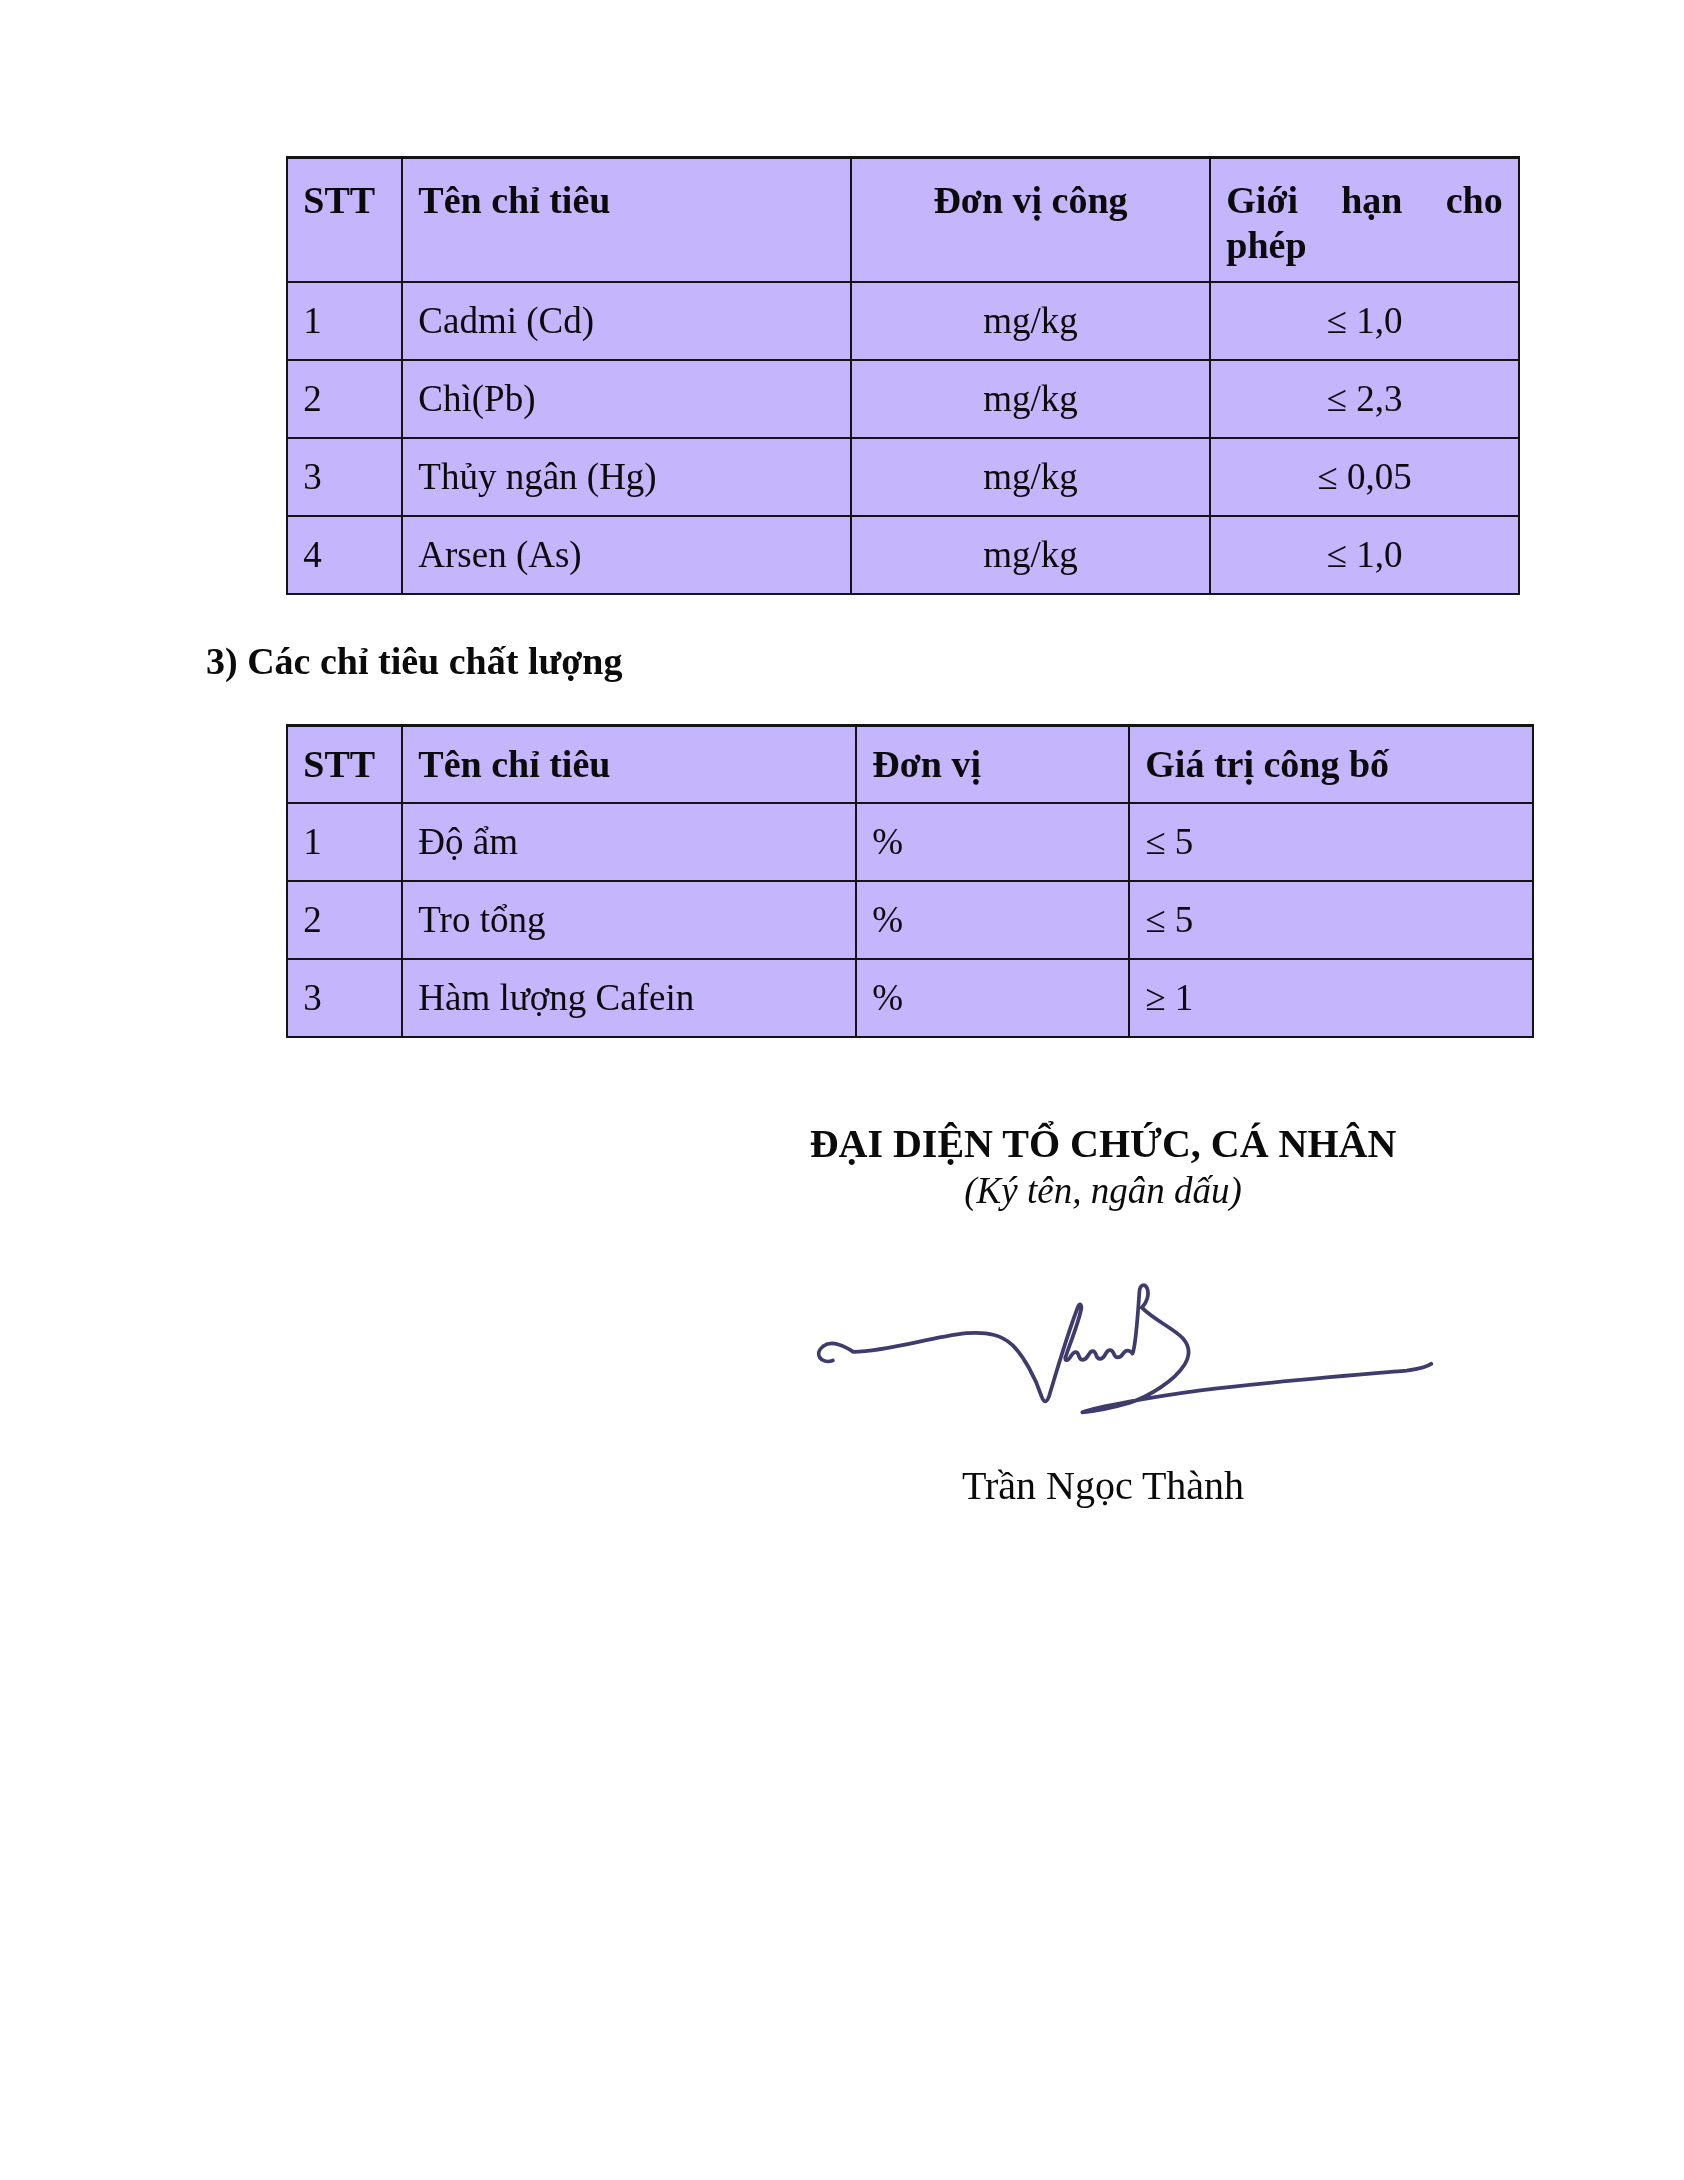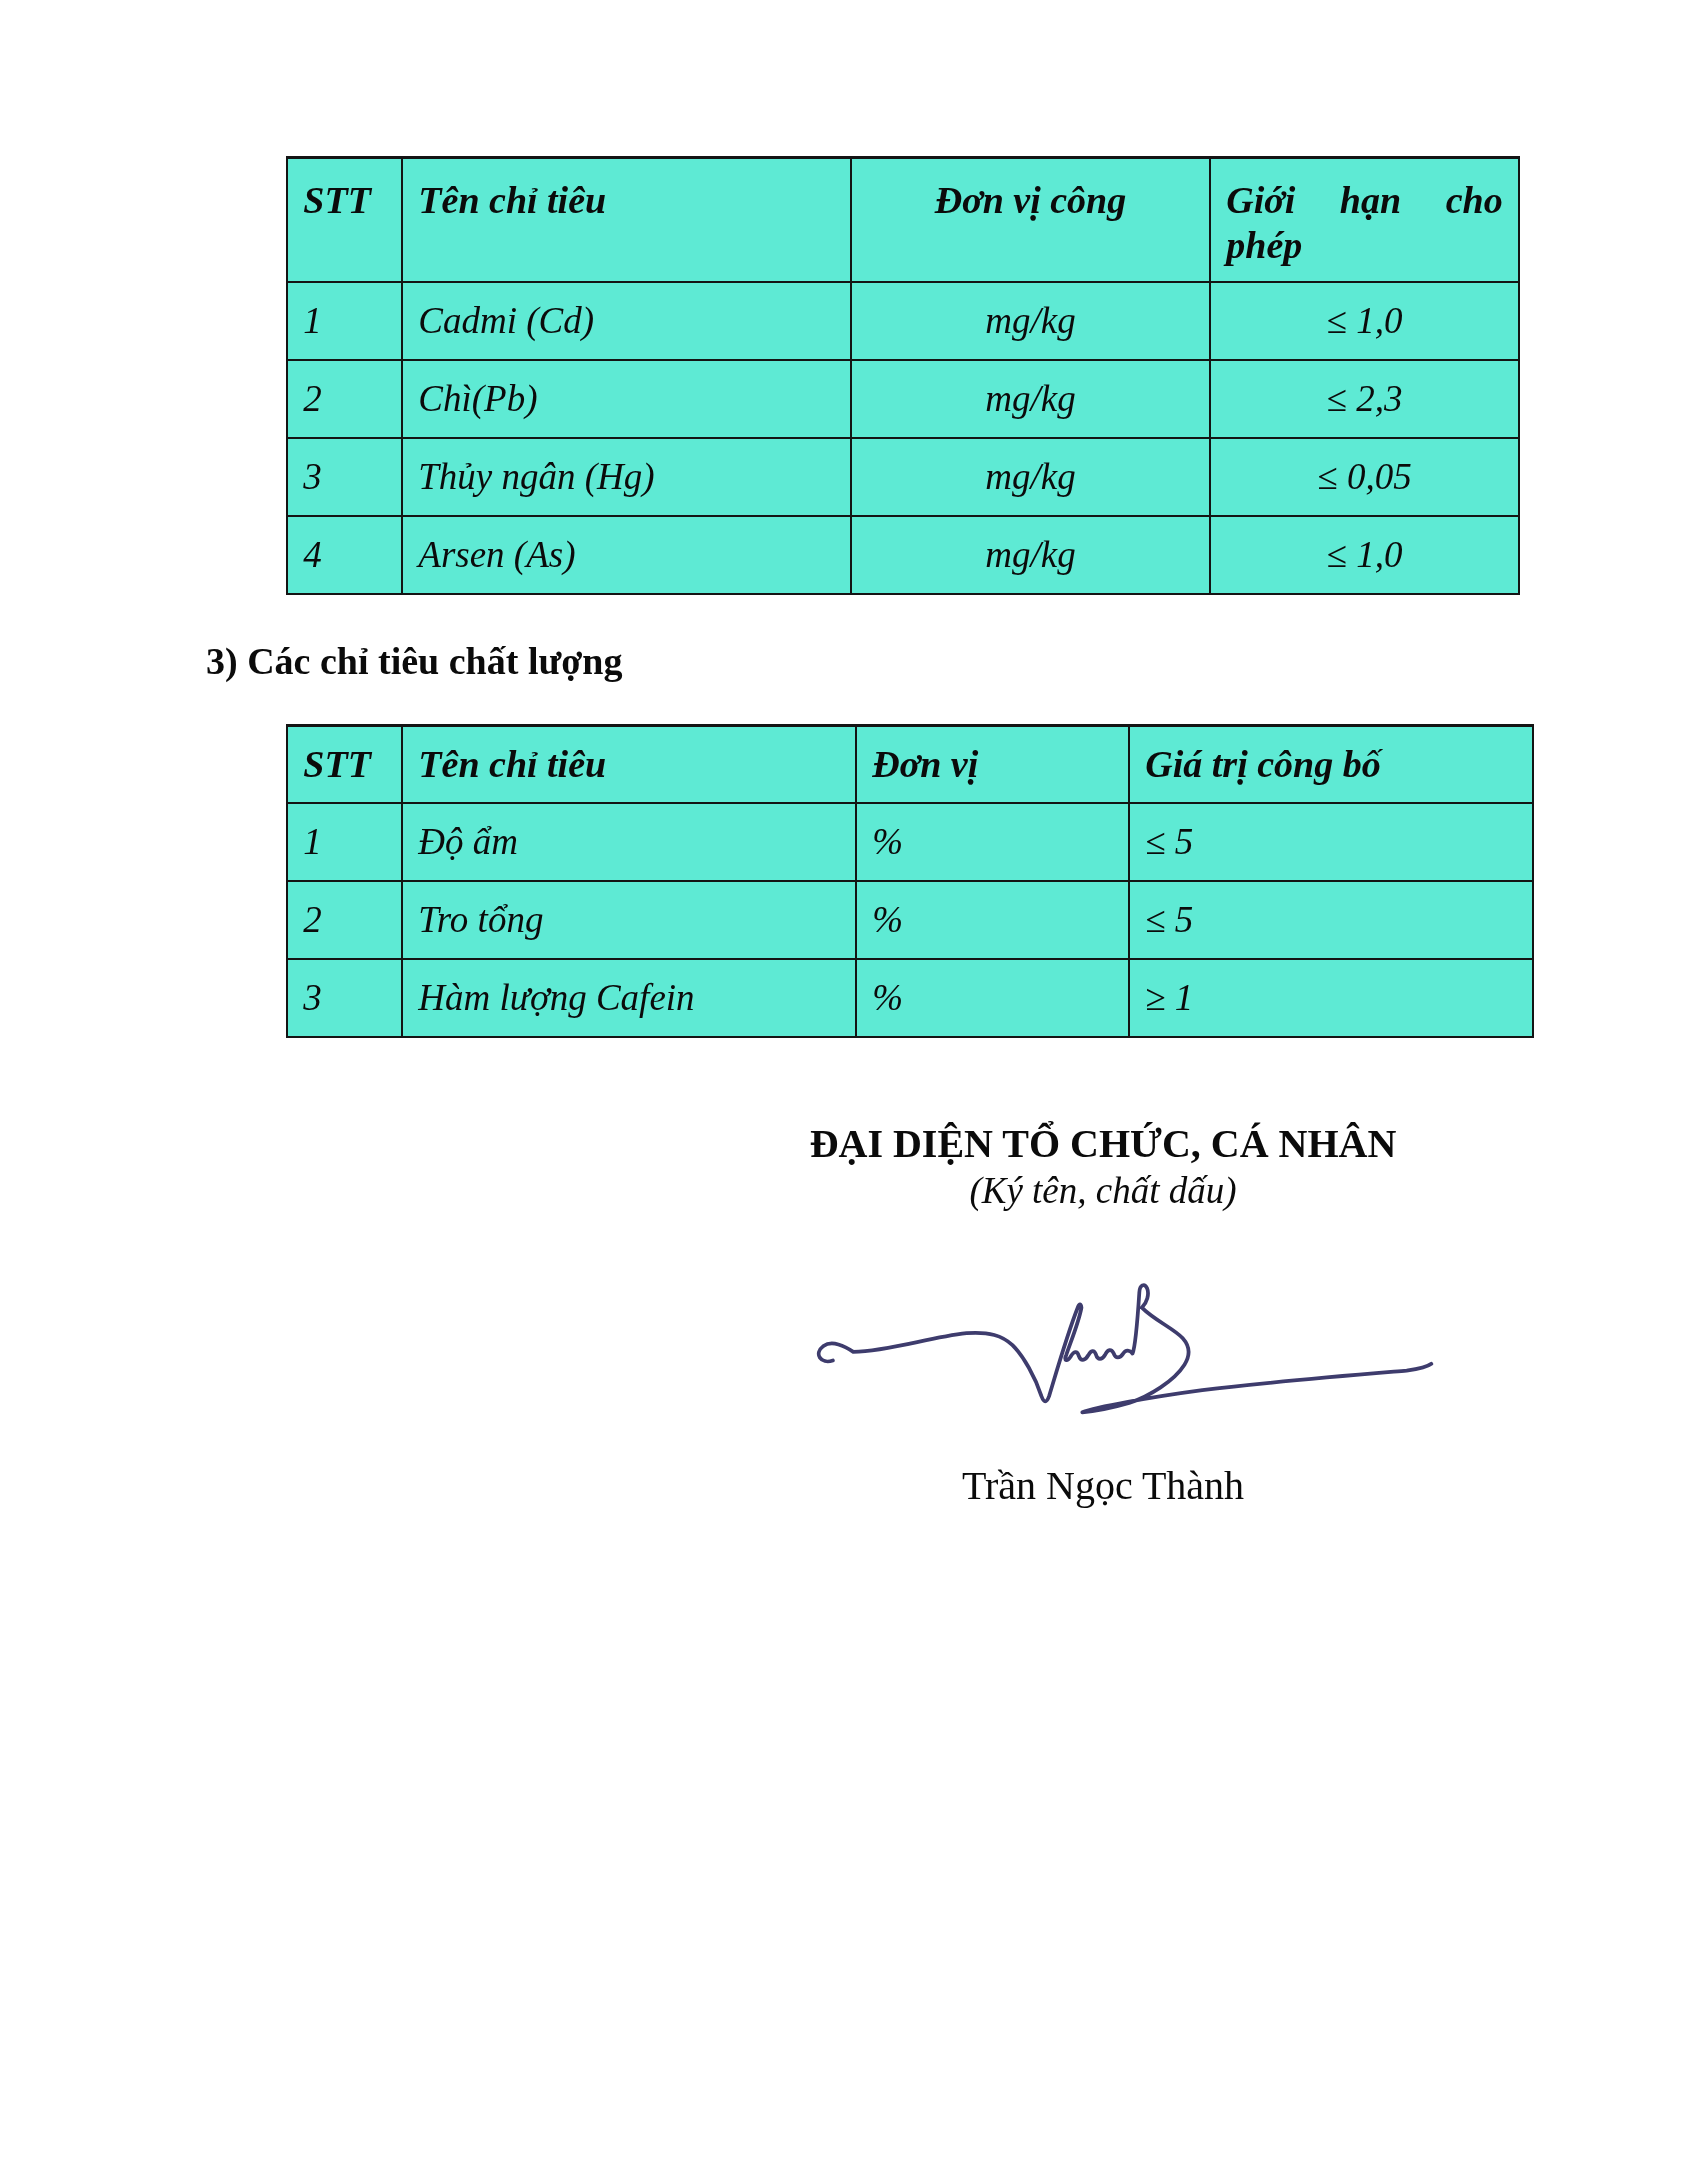--- a/index.html
+++ b/index.html
@@ -19,23 +19,22 @@
     table-layout: fixed;
     border: 2.6px solid #141414;
     border-top-width: 3.4px;
   }
   table.doc-table th, table.doc-table td {
     border: 2.6px solid #141414;
     padding: 0 15.3px;
     font-size: 37px;
     line-height: 1.18;
     font-weight: normal;
-    background: #5eead4;
+    background: #c4b5fd;
     overflow: hidden;
-    font-style: italic;
   }
   table.doc-table th { font-weight: bold; font-size: 38px; }
 
   
   #table1 { left: 286px; top: 156px; width: 1232px; }
   #table1 tr.hdr { height: 124px; }
   #table1 tr.row { height: 78px; }
   #table1 th { vertical-align: top; padding-top: 19px; text-align: left; }
   #table1 th.c3 { text-align: center; }
   #table1 th.c4 { text-align: justify; }
@@ -185,21 +184,21 @@
       <td>3</td>
       <td>Hàm lượng Cafein</td>
       <td>%</td>
       <td>≥ 1</td>
     </tr>
   </tbody>
     </table>
 
   <div class="sig-block">
     <div class="sig-representative">ĐẠI DIỆN TỔ CHỨC, CÁ NHÂN</div>
-    <div class="sig-instruction">(Ký tên, chất dấu)</div>
+    <div class="sig-instruction">(Ký tên, ngân dấu)</div>
   </div>
 
   <svg class="signature-svg" viewBox="0 0 760 280">
     <path fill="none" stroke="#3e3c6d" stroke-width="4.4" stroke-linecap="round" stroke-linejoin="round" d="M 48 107
              C 34 112, 25 99, 37 90
              C 47 83, 62 90, 72 97
              C 115 96, 160 80, 205 75
              C 232 73, 247 78, 259 89
              C 272 102, 286 127, 293 149
              C 296 157, 299 157, 302 149

